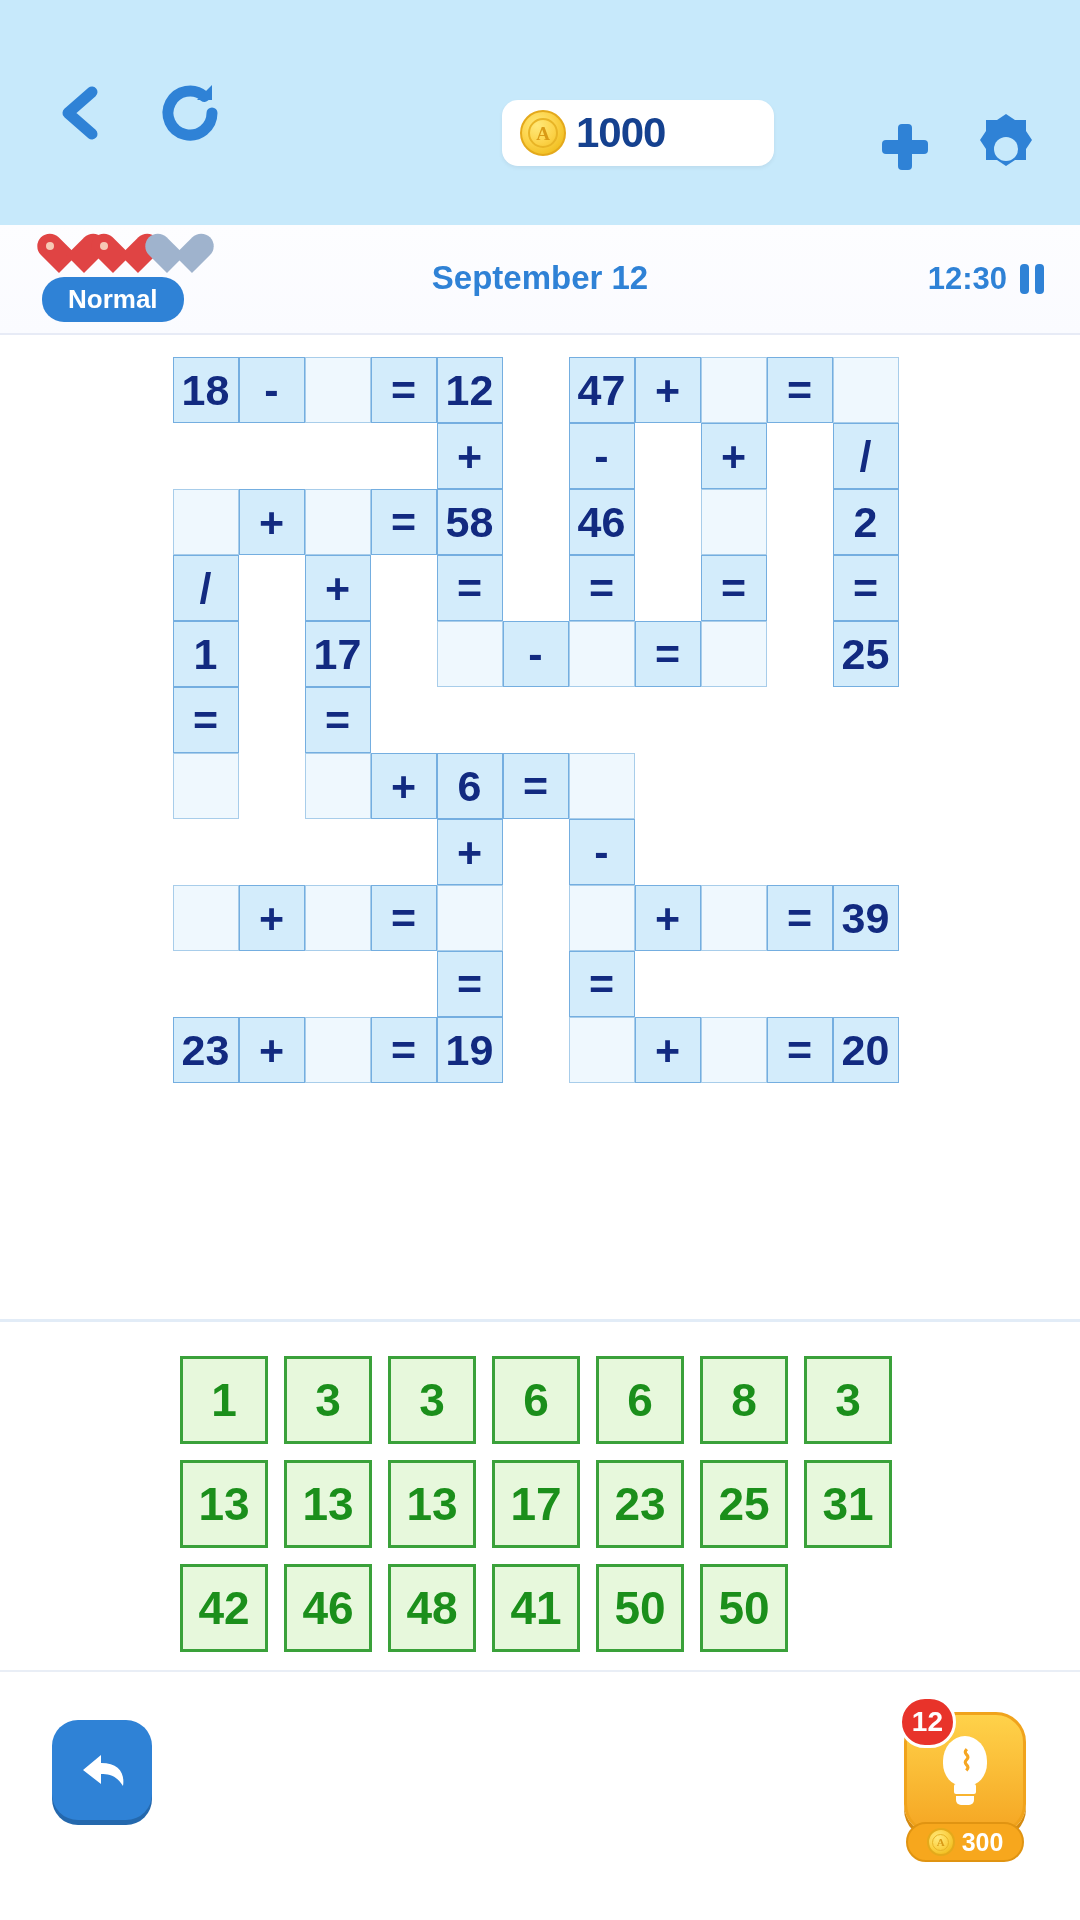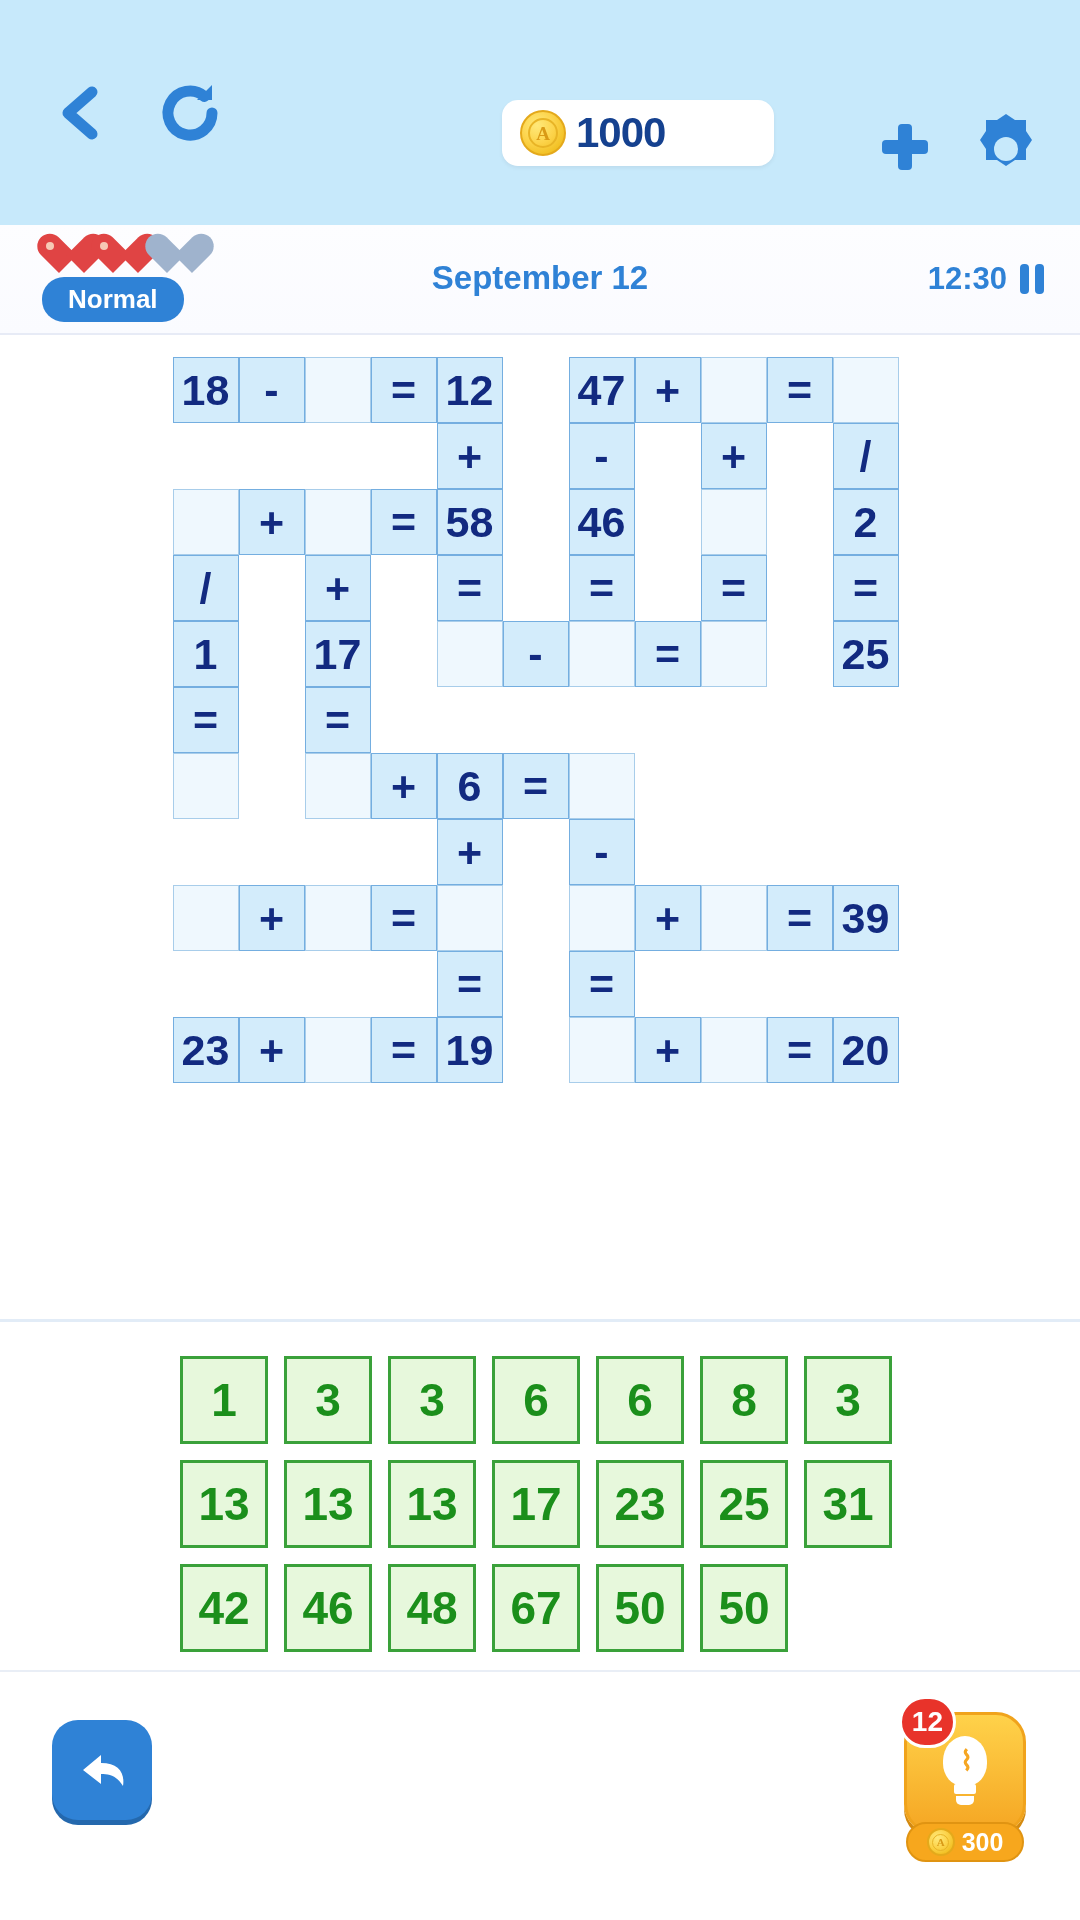--- a/index.html
+++ b/index.html
@@ -306,21 +306,21 @@
         <div class="tile">13</div>
         <div class="tile">13</div>
         <div class="tile">13</div>
         <div class="tile">17</div>
         <div class="tile">23</div>
         <div class="tile">25</div>
         <div class="tile">31</div>
         <div class="tile">42</div>
         <div class="tile">46</div>
         <div class="tile">48</div>
-        <div class="tile">67</div>
+        <div class="tile">41</div>
         <div class="tile">50</div>
         <div class="tile">50</div>
       </div>
   </div>
 
   <div class="footer">
     <div class="undo-btn">
       <svg width="62" height="62" viewBox="0 0 62 62">
         <path d="M12 31 L30 16 L30 24 C48 24 54 34 52 47 C45 36 38 35 30 35 L30 45 Z" fill="#ffffff"></path>
       </svg>

